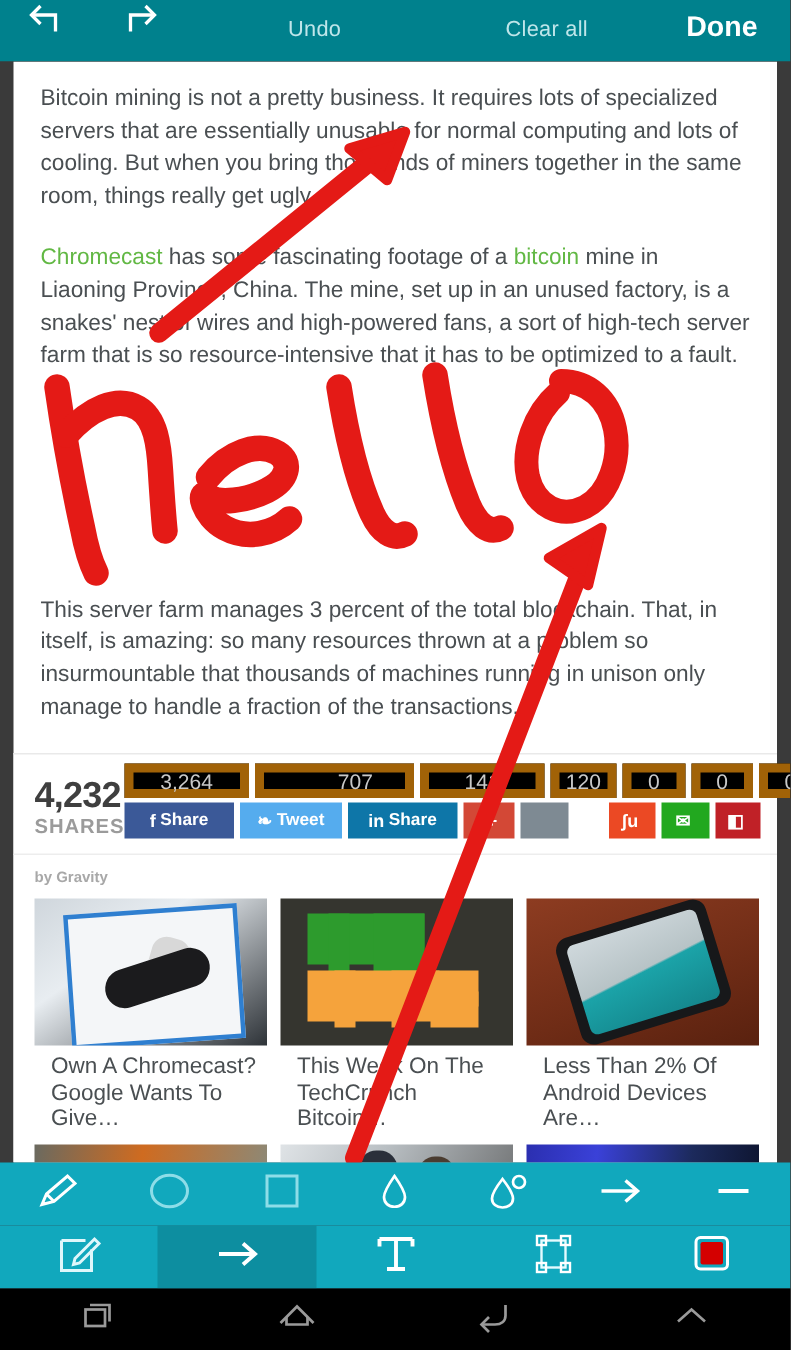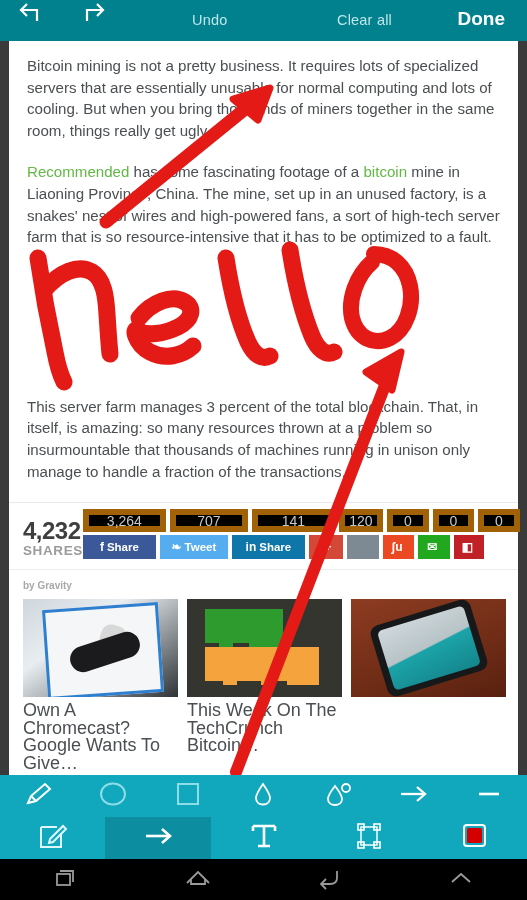--- a/index.html
+++ b/index.html
@@ -44,21 +44,21 @@
 
   
   .recwrap{border-top:1px solid #ededed;padding:10px 14px 0 14px;background:#fff;}
   .rechead{display:flex;align-items:baseline;justify-content:space-between;}
   .rectitle{font-size:17.5px;font-weight:bold;color:#575757;letter-spacing:-.3px;}
   .recby{font-size:10px;color:#a8a8a8;font-weight:bold;}
   .grid{display:flex;margin-top:8px;}
   .cell{width:155px;margin-right:9px;}
   .cell:last-child{margin-right:0;}
   .thumb{width:155px;height:98px;overflow:hidden;position:relative;background:#bbb;}
-  .ctitle{font-size:18px;color:#4a4f52;line-height:17.5px;margin-top:5px;}
+  .ctitle{font-size:15px;color:#4a4f52;line-height:17.5px;margin-top:5px;margin-left:11px;}
   .grid2 .thumb{height:42px;}
 
   
   .t1{background:linear-gradient(145deg,#cfd6dc 0%,#e8edf1 35%,#2e3338 100%);}
   .t1:after{content:"";position:absolute;left:22px;top:7px;width:110px;height:84px;background:#f4f6f8;
             border:3px solid #2f7fd0;transform:rotate(-4deg);}
   .t1 .cc{position:absolute;left:46px;top:40px;width:72px;height:26px;background:#1b1b1d;
           border-radius:13px;transform:rotate(-18deg);z-index:3;}
   .t1 .cc2{position:absolute;left:76px;top:26px;width:26px;height:34px;background:#d8d8d8;
           border-radius:10px;transform:rotate(16deg);z-index:2;}
@@ -123,35 +123,35 @@
     <div class="tb-text tb-undo">Undo</div>
     <div class="tb-text tb-clear">Clear all</div>
     <div class="tb-done">Done</div>
   </div>
 
   <div class="canvas">
     <div class="page">
 
       <div class="art">
         <p>Bitcoin mining is not a pretty business. It requires lots of specialized servers that are essentially unusable for normal computing and lots of cooling. But when you bring thousands of miners together in the same room, things really get ugly.</p>
-        <p><span class="lnk">Recommended</span><span> has some fascinating footage of a </span><span class="lnk">bitcoin</span><span> mine in Liaoning Province, China. The mine, set up in an unused factory, is a snakes' nest of wires and high-powered fans, a sort of high-tech server farm that is so resource-intensive that it has to be optimized to a fault.</span></p>
+        <p><span class="lnk">Chromecast</span><span> has some fascinating footage of a </span><span class="lnk">bitcoin</span><span> mine in Liaoning Province, China. The mine, set up in an unused factory, is a snakes' nest of wires and high-powered fans, a sort of high-tech server farm that is so resource-intensive that it has to be optimized to a fault.</span></p>
         <div class="gap"></div>
         <p class="p3">This server farm manages 3 percent of the total blockchain. That, in itself, is amazing: so many resources thrown at a problem so insurmountable that thousands of machines running in unison only manage to handle a fraction of the transactions.</p>
       </div>
 
       <div class="sharewrap">
         <div class="sharerow">
           <div class="shcount">
             <div class="shnum">4,232</div>
             <div class="shlbl">SHARES</div>
           </div>
           <div class="shcols">
             <div class="cntrow" id="count-row">
                 <div class="cnt" style="width: 71px;">3,264</div>
-                <div class="cnt" style="width: 66px;">707</div>
+                <div class="cnt" style="width: 66px; padding-left: 28px;">707</div>
                 <div class="cnt" style="width: 71px;">141</div>
                 <div class="cnt" style="width: 32px;">120</div>
                 <div class="cnt" style="width: 30px;">0</div>
                 <div class="cnt" style="width: 29px;">0</div>
                 <div class="cnt" style="width: 30px;">0</div>
               </div>
             <div class="btnrow" id="btn-row">
                 <div class="sbtn" style="width: 73px; background: rgb(59, 89, 152);">
                   <span class="gl">f</span>
                   <span>Share</span>
@@ -161,21 +161,21 @@
                   <span>Tweet</span>
                 </div>
                 <div class="sbtn" style="width: 73px; background: rgb(14, 118, 168);">
                   <span class="gl">in</span>
                   <span>Share</span>
                 </div>
                 <div class="sbtn" style="width: 34px; background: rgb(211, 72, 54);">
                   <span class="gl">g+</span>
                 </div>
                 <div class="sbtn" style="width: 32px; background: rgb(126, 138, 147);"></div>
-                <div class="sbtn" style="width: 31px; background: rgb(235, 73, 36);">
+                <div class="sbtn" style="width: 31px; background: rgb(235, 73, 36); margin-left: 23px;">
                   <span class="gl">ʃu</span>
                 </div>
                 <div class="sbtn" style="width: 32px; background: rgb(34, 168, 31);">
                   <span class="gl">✉</span>
                 </div>
                 <div class="sbtn" style="width: 30px; background: rgb(192, 33, 39);">
                   <span class="gl">◧</span>
                 </div>
               </div>
           </div>
@@ -205,20 +205,21 @@
                 <div class="o4"></div>
                 <div class="o5"></div>
             </div>
             <div class="ctitle">This Week On The TechCrunch Bitcoin…</div>
           </div>
           <div class="cell">
             <div class="thumb t3">
                 <div class="ph"></div>
                 <div class="sc"></div>
               </div>
+            <div class="ctitle">Less Than 2% Of Android Devices Are…</div>
           </div>
         </div>
         <div class="grid grid2">
           <div class="cell">
             <div class="thumb t4"></div>
           </div>
           <div class="cell">
             <div class="thumb t5">
                 <div class="h1"></div>
                 <div class="h2"></div>

